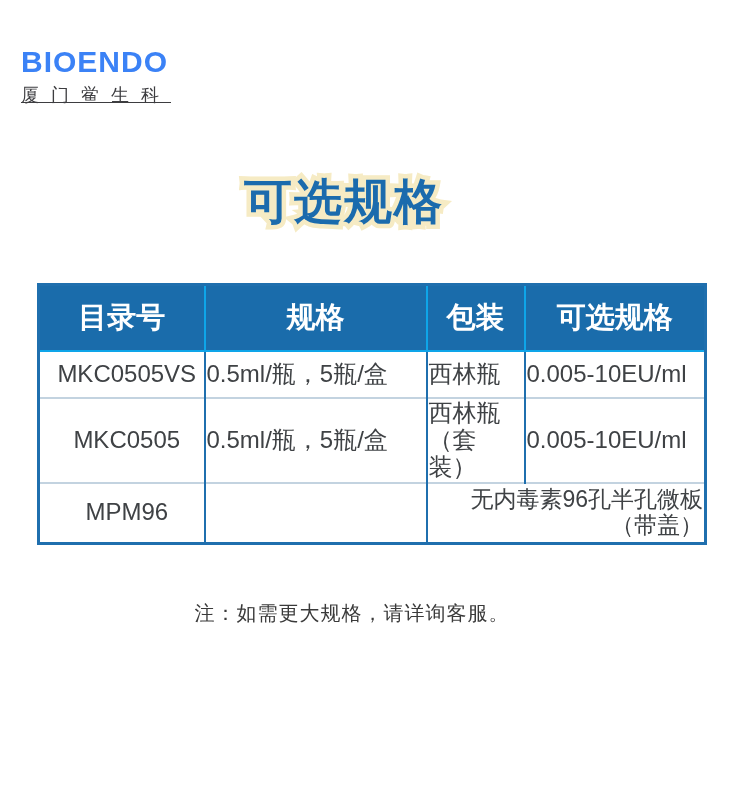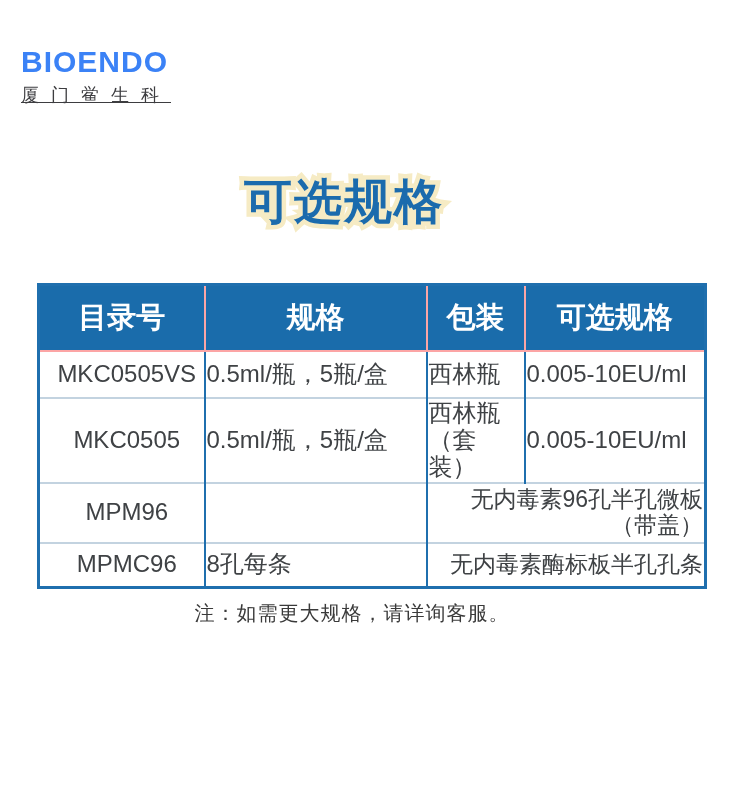--- a/index.html
+++ b/index.html
@@ -44,21 +44,21 @@
   
   .spec-table {
     position: absolute; left: 37px; top: 283px; width: 667px;
     border-collapse: collapse; table-layout: fixed;
     color: #3f4245;
     border: 3px solid #1f6fae;
   }
   .spec-table th {
     background: #1a6cab; color: #ffffff;
     font-size: 29px; font-weight: bold;
-    height: 62px; border: 2px solid #fca5a5;
+    height: 62px; border: 2px solid #0ea5e9;
     text-align: center; vertical-align: middle;
   }
   .spec-table td {
     border-left: 2px solid #1f6fae;
     border-right: 2px solid #1f6fae;
     border-top: 2px solid #c3d3e0;
     font-size: 24px;
     vertical-align: middle;
     white-space: pre-line;
     line-height: 1.12;
@@ -120,23 +120,18 @@
         <td class="center">西林瓶
 （套装）</td>
         <td class="center">0.005-10EU/ml</td>
       </tr>
       <tr class="r3">
         <td class="catalog">MPM96</td>
         <td class="center"></td>
         <td class="merged" colspan="2">无内毒素96孔半孔微板
 （带盖）</td>
       </tr>
-      <tr class="r4">
-        <td class="catalog">MPMC96</td>
-        <td class="center">8孔每条</td>
-        <td class="merged" colspan="2">无内毒素酶标板半孔孔条</td>
-      </tr>
     </tbody>
   </table>
 
   <p class="note">注：如需更大规格，请详询客服。</p>
 
 </div>
 
 </body></html>

